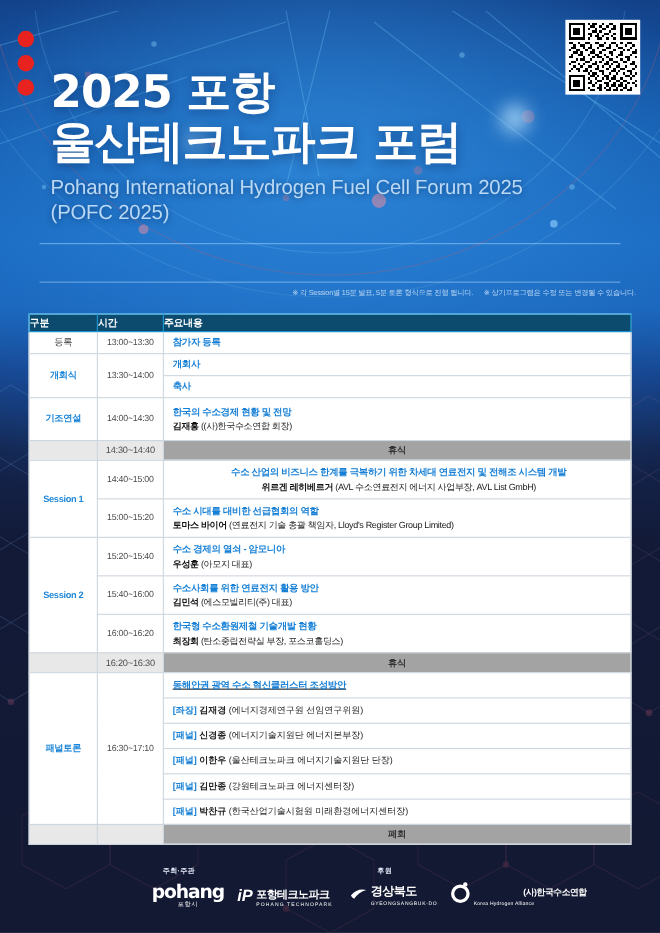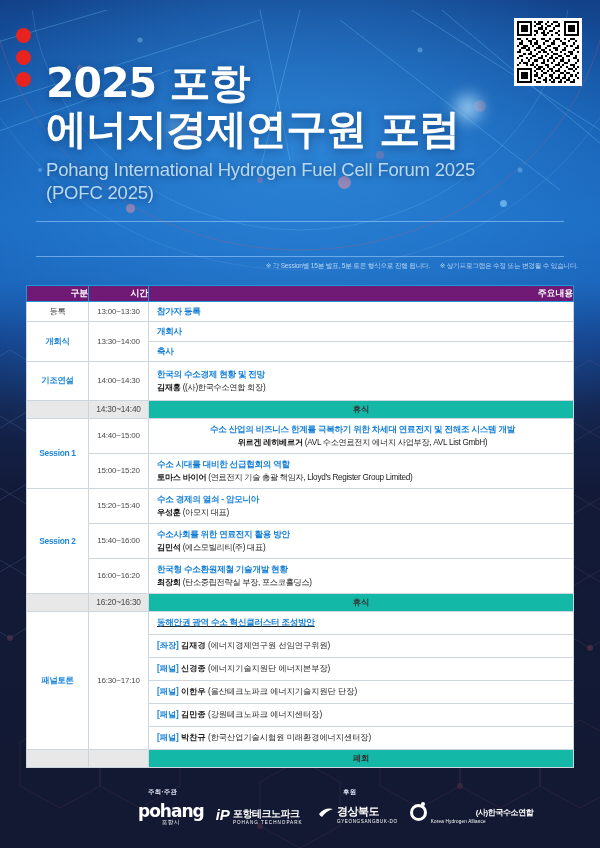--- a/index.html
+++ b/index.html
@@ -53,34 +53,34 @@
     white-space:nowrap;
   }
   .notes span{margin-left:8px;}
 
   
   .table-wrap{position:absolute;left:26px;top:285px;width:548px;}
   table{border-collapse:collapse;width:100%;table-layout:fixed;background:#fff;
         font-size:8.2px;color:#222;}
   col.c1{width:62px;} col.c2{width:60px;}
   th{
-    background:#701a75;color:#fff;font-size:9px;font-weight:bold;
-    height:15px;padding:0;text-align:right;border:1px solid #1b9ad8;letter-spacing:-.2px;
+    background:#0c4a6e;color:#fff;font-size:9px;font-weight:bold;
+    height:15px;padding:0;text-align:left;border:1px solid #1b9ad8;letter-spacing:-.2px;
   }
   td{border:1px solid #cdd6de;padding:3px 5px;vertical-align:middle;background:#fff;}
   td.cat{text-align:center;font-weight:bold;color:#1e86d8;font-size:8.4px;letter-spacing:-.3px;}
   td.cat.plain{color:#3b3b3b;font-weight:normal;margin-top:32px;}
   td.time{text-align:center;color:#4a4a4a;font-size:8px;letter-spacing:-.2px;white-space:nowrap;}
   td.body{padding-left:8px;line-height:1.45;}
   .t-title{color:#1780d6;font-weight:bold;font-size:8.6px;letter-spacing:-.3px;display:block;}
   .t-speaker{display:block;margin-top:2px;font-size:8.2px;color:#222;letter-spacing:-.3px;}
   .t-speaker b{font-weight:bold;color:#111;}
   .t-plain{color:#1780d6;font-weight:bold;font-size:8.6px;letter-spacing:-.3px;}
   .tag{color:#1780d6;font-weight:bold;}
-  tr.break td{background:#14b8a6;text-align:center;color:#333;font-size:8.4px;font-weight:bold;}
+  tr.break td{background:#a3a3a3;text-align:center;color:#333;font-size:8.4px;font-weight:bold;}
   tr.break td.time{background:#e8e8e8;font-weight:normal;color:#4a4a4a;}
   tr.break td.cat{background:#e8e8e8;}
   td.center{text-align:center;}
 
   
   .footer{position:absolute;left:0;right:0;bottom:8px;height:56px;}
   .fgroup{position:absolute;display:flex;align-items:center;gap:12px;}
   .flabel{position:absolute;color:#dfe6f5;font-size:6.4px;letter-spacing:.3px;font-weight:bold;}
   .logo{display:flex;align-items:center;color:#fff;}
   .logo-pohang{font-size:17px;font-weight:bold;letter-spacing:-1px;font-family:"DejaVu Sans",sans-serif;}
@@ -402,21 +402,21 @@
           <rect x="16" y="28" width="2" height="1"></rect>
           <rect x="19" y="28" width="2" height="1"></rect>
           <rect x="22" y="28" width="1" height="1"></rect>
           <rect x="25" y="28" width="2" height="1"></rect>
       </g>
     </svg>
   </div>
 
   <div class="title-wrap">
     <div class="title1">2025 포항</div>
-    <div class="title2">에너지경제연구원 포럼</div>
+    <div class="title2">울산테크노파크 포럼</div>
     <div class="subtitle">
       <div>Pohang International Hydrogen Fuel Cell Forum 2025</div>
       <div>(POFC 2025)</div>
     </div>
   </div>
 
   <div class="rule top"></div>
   <div class="rule bot"></div>
 
   <div class="notes">

